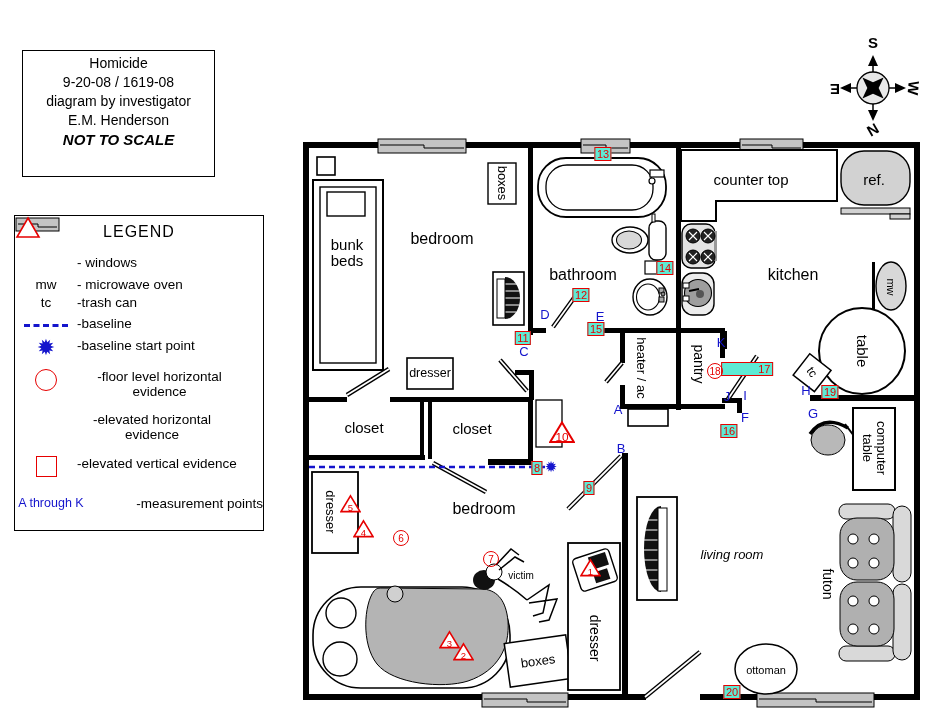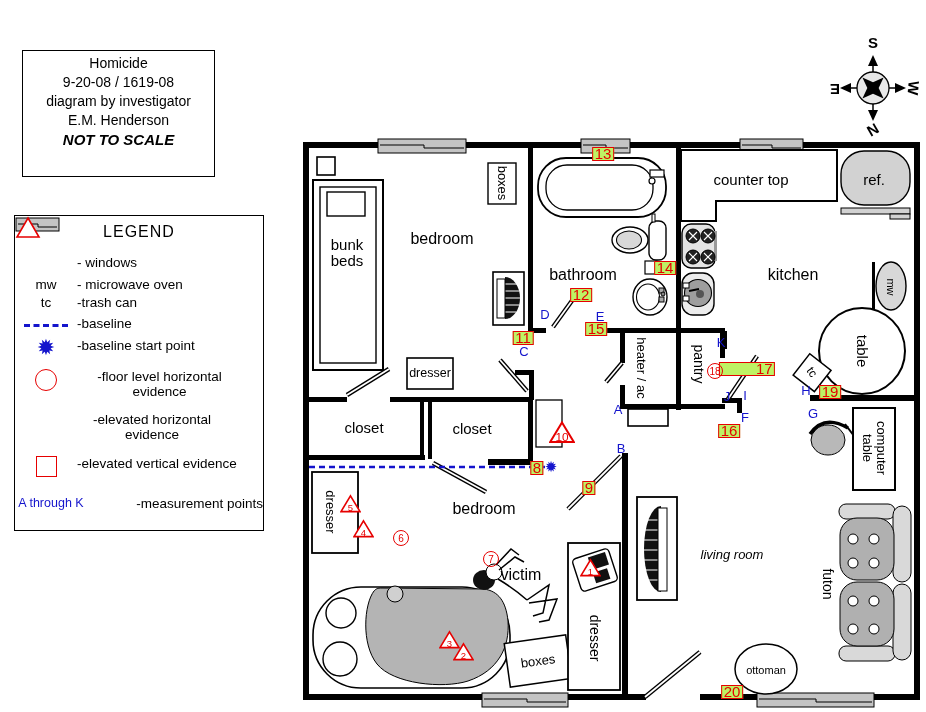--- a/index.html
+++ b/index.html
@@ -21,21 +21,21 @@
   .lrow{display:flex;align-items:flex-start;}
   .lsym{width:62px;display:flex;justify-content:center;flex:0 0 62px;}
   .llbl{flex:1;}
   .ctr{text-align:center;}
   .bluetxt{color:#1414cc;}
   .redcirc{width:20px;height:20px;border:1.6px solid #e60000;border-radius:50%;}
   .redsq{width:19px;height:19px;border:1.6px solid #e60000;}
   .bline{border-top:3px dashed #1414cc;width:44px;margin-top:8px;}
   
   .mbox{position:absolute;transform:translate(-50%,-50%);border:1.6px solid #e60000;color:#e60000;
-        background:#bef264;font-size:15px;line-height:12px;padding:0 1.5px;z-index:7;}
+        background:#5eead4;font-size:11px;line-height:12px;padding:0 1.5px;z-index:7;}
   .mcircle{position:absolute;transform:translate(-50%,-50%);border:1.6px solid #e60000;color:#e60000;
         background:transparent;font-size:10px;width:14px;height:14px;border-radius:50%;
         display:flex;align-items:center;justify-content:center;z-index:7;}
   .mtri{position:absolute;transform:translate(-50%,-50%);z-index:7;line-height:0;}
   .mpt{position:absolute;transform:translate(-50%,-50%);color:#1414cc;font-size:13px;z-index:7;}
   .star{position:absolute;transform:translate(-50%,-50%);color:#1414cc;z-index:6;font-size:15px;line-height:14px;}
 </style>
 </head>
 <body>
 
@@ -356,21 +356,21 @@
   <div class="lbl" style="left:874px;top:179px;font-size:15px;">ref.</div>
   <div class="lbl rot90" style="left:891px;top:287px;font-size:11px;">mw</div>
   <div class="lbl" style="left:812px;top:372px;font-size:12px;transform:translate(-50%,-50%) rotate(55deg);">tc</div>
   <div class="lbl rot90" style="left:862px;top:351px;font-size:15px;">table</div>
   <div class="lbl rot90 wrap" style="left:874px;top:448px;font-size:13px;width:62px;white-space:normal;">computer table</div>
   <div class="lbl rot90" style="left:828px;top:584px;font-size:14px;">futon</div>
   <div class="lbl" style="left:766px;top:670px;font-size:11px;">ottoman</div>
   <div class="lbl rot90" style="left:330px;top:512px;font-size:13px;">dresser</div>
   <div class="lbl rot90" style="left:595px;top:638px;font-size:14px;">dresser</div>
   <div class="lbl" style="left:538px;top:661px;font-size:13px;transform:translate(-50%,-50%) rotate(-8deg);">boxes</div>
-  <div class="lbl" style="left:521px;top:575px;font-size:16px;">victim</div>
+  <div class="lbl" style="left:521px;top:575px;font-size:10px;">victim</div>
 
   <div class="star" style="left:551px;top:467px;">✹</div>
 
   <div id="overlay">
       <div class="mtri" style="left: 580px; top: 558px;">
         <svg width="21" height="19" viewBox="0 0 22 20">
           <path d="M11 2 L21 18.5 L1 18.5 Z" fill="#fff" stroke="#e60000" stroke-width="1.7"></path>
           <text x="11" y="17.5" text-anchor="middle" font-size="10" fill="#e60000" font-family="Liberation Sans">1</text>
         </svg>
       </div>

